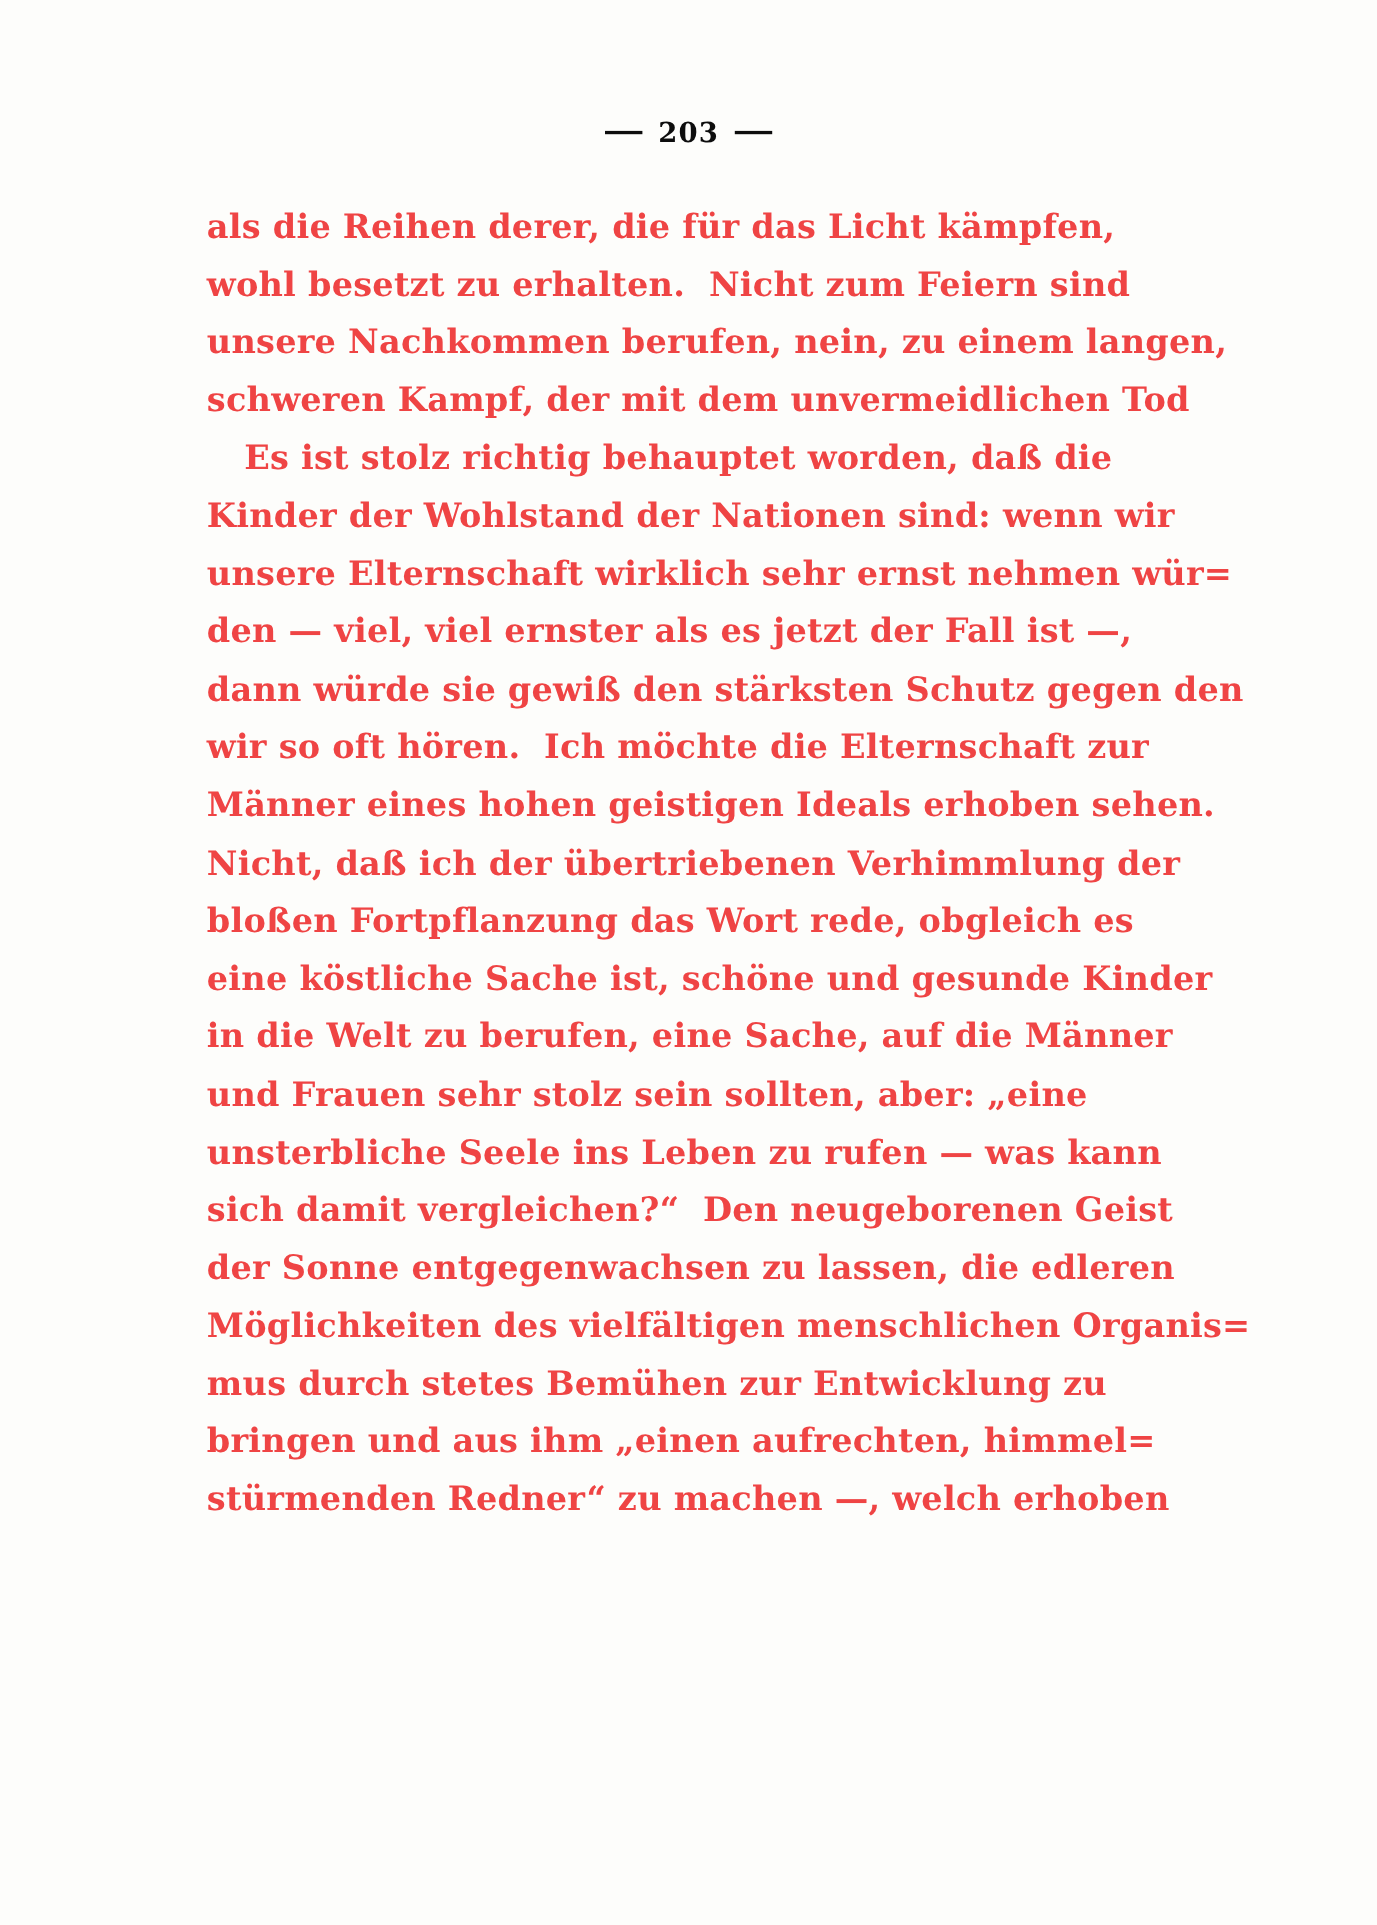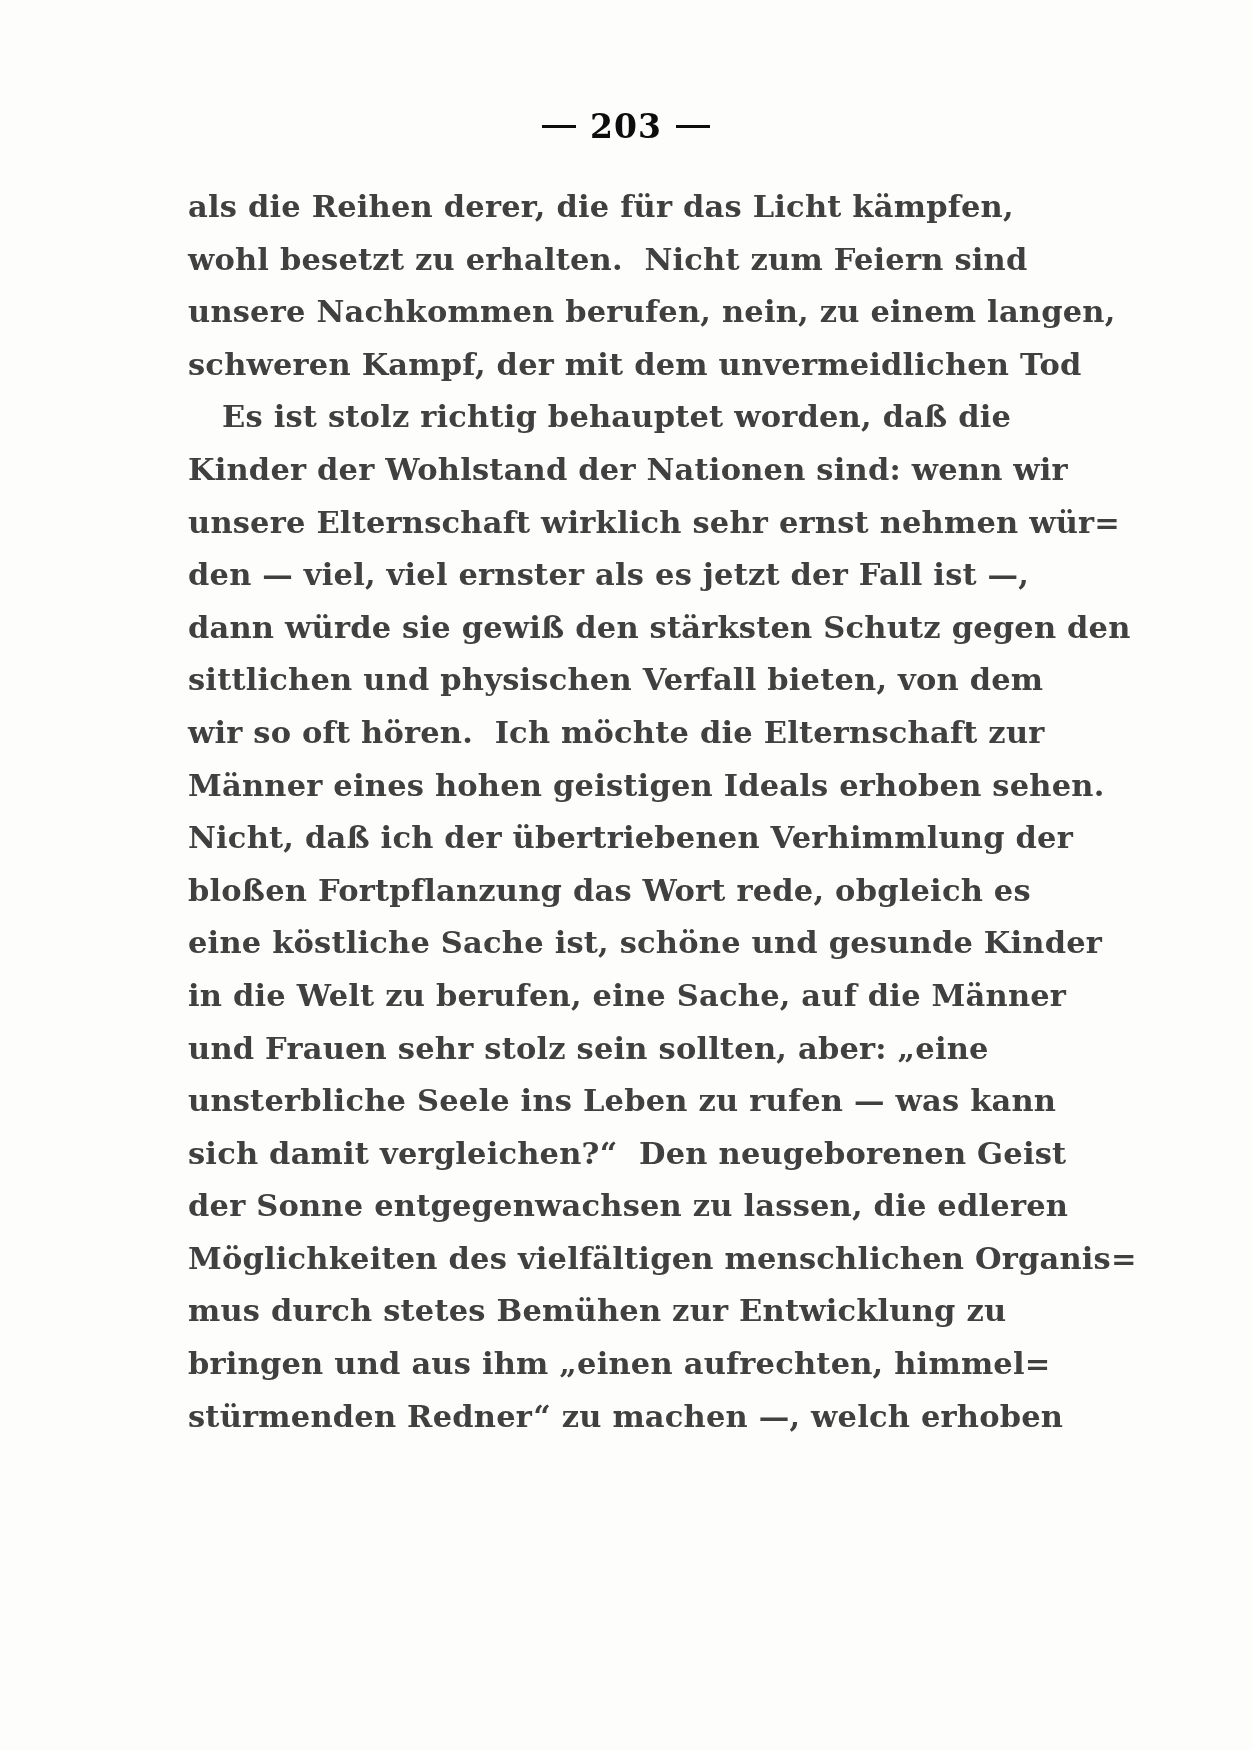--- a/index.html
+++ b/index.html
@@ -25,21 +25,21 @@
     background: #fdfdfb;
   }
 
   .page-header {
     position: absolute;
     top: 104px;
     left: 0;
     width: 1252px;
     text-align: center;
     font-family: "DejaVu Serif", serif;
-    font-size: 33px;
+    font-size: 25px;
     font-weight: bold;
     letter-spacing: 1px;
     color: #0d0d0d;
   }
   .page-header .rule {
     display: inline-block;
     width: 34px;
     height: 3px;
     background: #0d0d0d;
     vertical-align: middle;
@@ -54,21 +54,21 @@
     top: 180px;
     left: 188px;
     width: 876px;
   }
 
   
   .line {
     font-family: "DejaVu Serif", serif;
     font-size: 30.5px;
     line-height: 52.6px;
-    color: #404040;
+    color: #ef4444;
     white-space: pre;
     letter-spacing: 0.2px;
     font-weight: 600;
     height: 52.6px;
   }
   .line.indent {
     text-indent: 34px;
   }
 
   .footer-rule {
@@ -96,21 +96,20 @@
       <div class="line">unsere Nachkommen berufen, nein, zu einem langen,</div>
       <div class="line">schweren Kampf, der mit dem unvermeidlichen Tod</div>
     </div>
 
     <div>
       <div class="line indent">Es ist stolz richtig behauptet worden, daß die</div>
       <div class="line">Kinder der Wohlstand der Nationen sind: wenn wir</div>
       <div class="line">unsere Elternschaft wirklich sehr ernst nehmen wür=</div>
       <div class="line">den — viel, viel ernster als es jetzt der Fall ist —,</div>
       <div class="line">dann würde sie gewiß den stärksten Schutz gegen den</div>
-      <div class="line">sittlichen und physischen Verfall bieten, von dem</div>
       <div class="line">wir so oft hören.  Ich möchte die Elternschaft zur</div>
       <div class="line">Männer eines hohen geistigen Ideals erhoben sehen.</div>
       <div class="line">Nicht, daß ich der übertriebenen Verhimmlung der</div>
       <div class="line">bloßen Fortpflanzung das Wort rede, obgleich es</div>
       <div class="line">eine köstliche Sache ist, schöne und gesunde Kinder</div>
       <div class="line">in die Welt zu berufen, eine Sache, auf die Männer</div>
       <div class="line">und Frauen sehr stolz sein sollten, aber: „eine</div>
       <div class="line">unsterbliche Seele ins Leben zu rufen — was kann</div>
       <div class="line">sich damit vergleichen?“  Den neugeborenen Geist</div>
       <div class="line">der Sonne entgegenwachsen zu lassen, die edleren</div>

